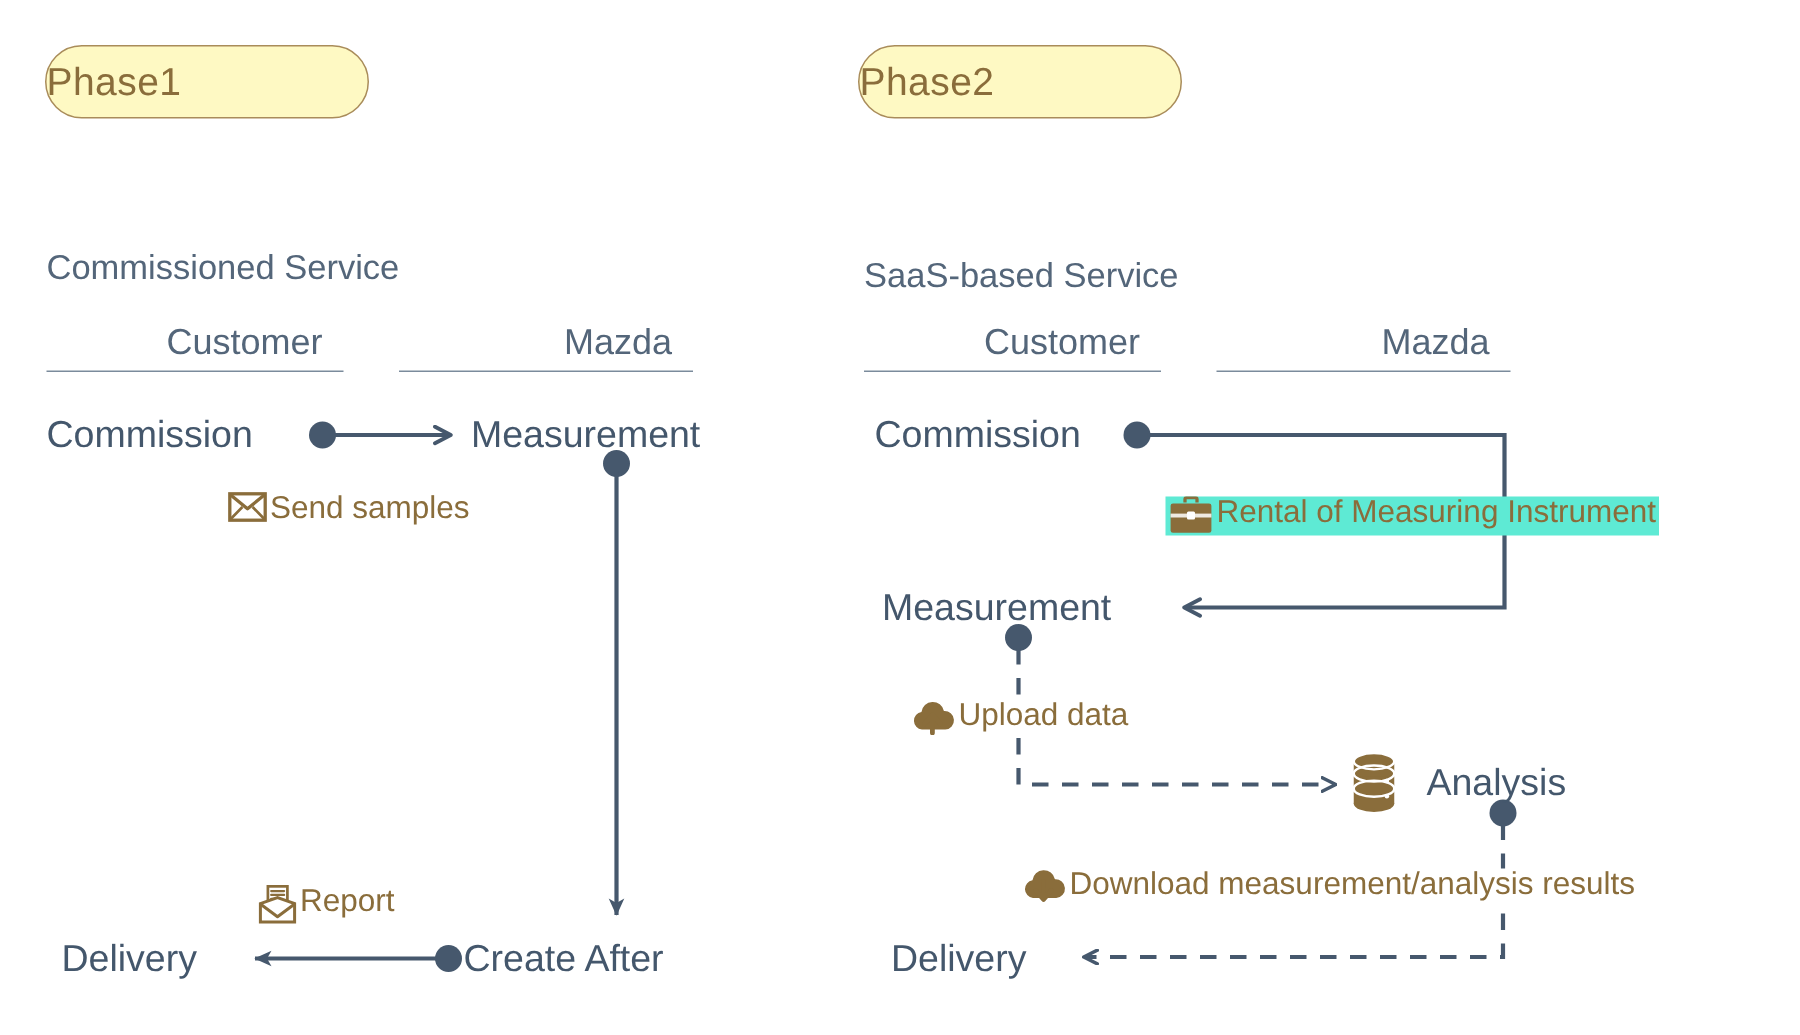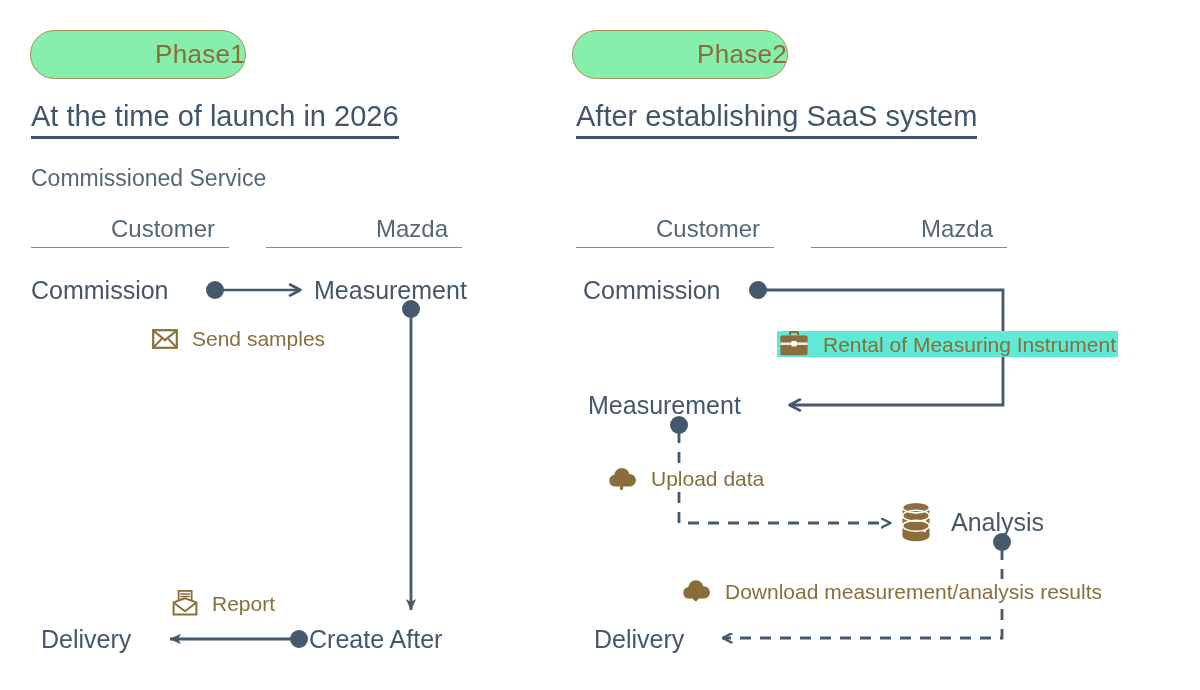--- a/index.html
+++ b/index.html
@@ -18,25 +18,25 @@
 
   
   .abs{position:absolute;white-space:nowrap;}
 
   
   .pill{
     position:absolute;
     border:1.6px solid #a98c5a;
     border-radius:999px;
     height:47px;
-    display:flex;align-items:center;justify-content:flex-end;
+    display:flex;align-items:center;justify-content:flex-start;
     color:#8a6d3b;
     font-size:26px;
     letter-spacing:.3px;
-    background:#86efac;
+    background:#fef9c3;
   }
 
   
   .headline{
     position:absolute;
     font-size:29px;
     color:#40556b;
     border-bottom:3px solid #40556b;
     padding-bottom:3px;
     white-space:nowrap;
@@ -64,21 +64,21 @@
   .node{
     position:absolute;
     font-size:25px;
     color:#44576c;
     white-space:nowrap;
   }
 
   
   .anno{
     position:absolute;
-    display:flex;align-items:center;gap:14px;
+    display:flex;align-items:flex-start;gap:2px;
     color:#8a6d3b;
     font-size:21px;
     white-space:nowrap;
     background:transparent;
   }
   .anno .ico{display:inline-flex;align-items:center;justify-content:center;flex:0 0 auto;}
   .anno .txt{line-height:1;}
   
   .anno{z-index:5;}
   .anno .txt, .anno .ico{position:relative;}
@@ -131,21 +131,20 @@
     <g>
       <circle cx="1002" cy="542" r="9" fill="#46586d"></circle>
       <path d="M1002,549 L1002,638 L723,638" fill="none" stroke="#46586d" stroke-width="2.8" stroke-dasharray="11 9" stroke-linejoin="miter" marker-end="url(#arrowSolid)"></path>
     </g>
   </svg>
 
   <div class="pill" style="left:30px;top:30px;width:214px;">
     <span>Phase1</span>
   </div>
 
-  <div class="headline" style="left:31px;top:100px;">At the time of launch in 2026</div>
 
   <div class="service" style="left:31px;top:165px;">Commissioned Service</div>
 
   <div class="lane" style="left:31px;top:215px;width:170px;">Customer</div>
   <div class="lane" style="left:266px;top:215px;width:168px;">Mazda</div>
 
   <div class="node" style="left:31px;top:276px;">Commission</div>
   <div class="node" style="left:314px;top:276px;">Measurement</div>
   <div class="node" style="left:309px;top:625px;">Create After</div>
   <div class="node" style="left:41px;top:625px;">Delivery</div>
@@ -170,22 +169,22 @@
         <path d="M1.8,12.8 L13,21.2 L24.2,12.8" fill="none" stroke="#8a6d3b" stroke-width="2" stroke-linejoin="round"></path>
       </svg>
     </span>
     <span class="txt">Report</span>
   </div>
 
   <div class="pill" style="left:572px;top:30px;width:214px;">
     <span>Phase2</span>
   </div>
 
-  <div class="headline" style="left:576px;top:100px;">After establishing SaaS system</div>
-
+
+  <div class="service" style="left:576px;top:170px;">SaaS-based Service</div>
 
   <div class="lane" style="left:576px;top:215px;width:170px;">Customer</div>
   <div class="lane" style="left:811px;top:215px;width:168px;">Mazda</div>
 
   <div class="node" style="left:583px;top:276px;">Commission</div>
   <div class="node" style="left:588px;top:391px;">Measurement</div>
   <div class="node" style="left:951px;top:508px;">Analysis</div>
   <div class="node" style="left:594px;top:625px;">Delivery</div>
 
   <div class="abs" style="left:899px;top:500px;z-index:6;">

